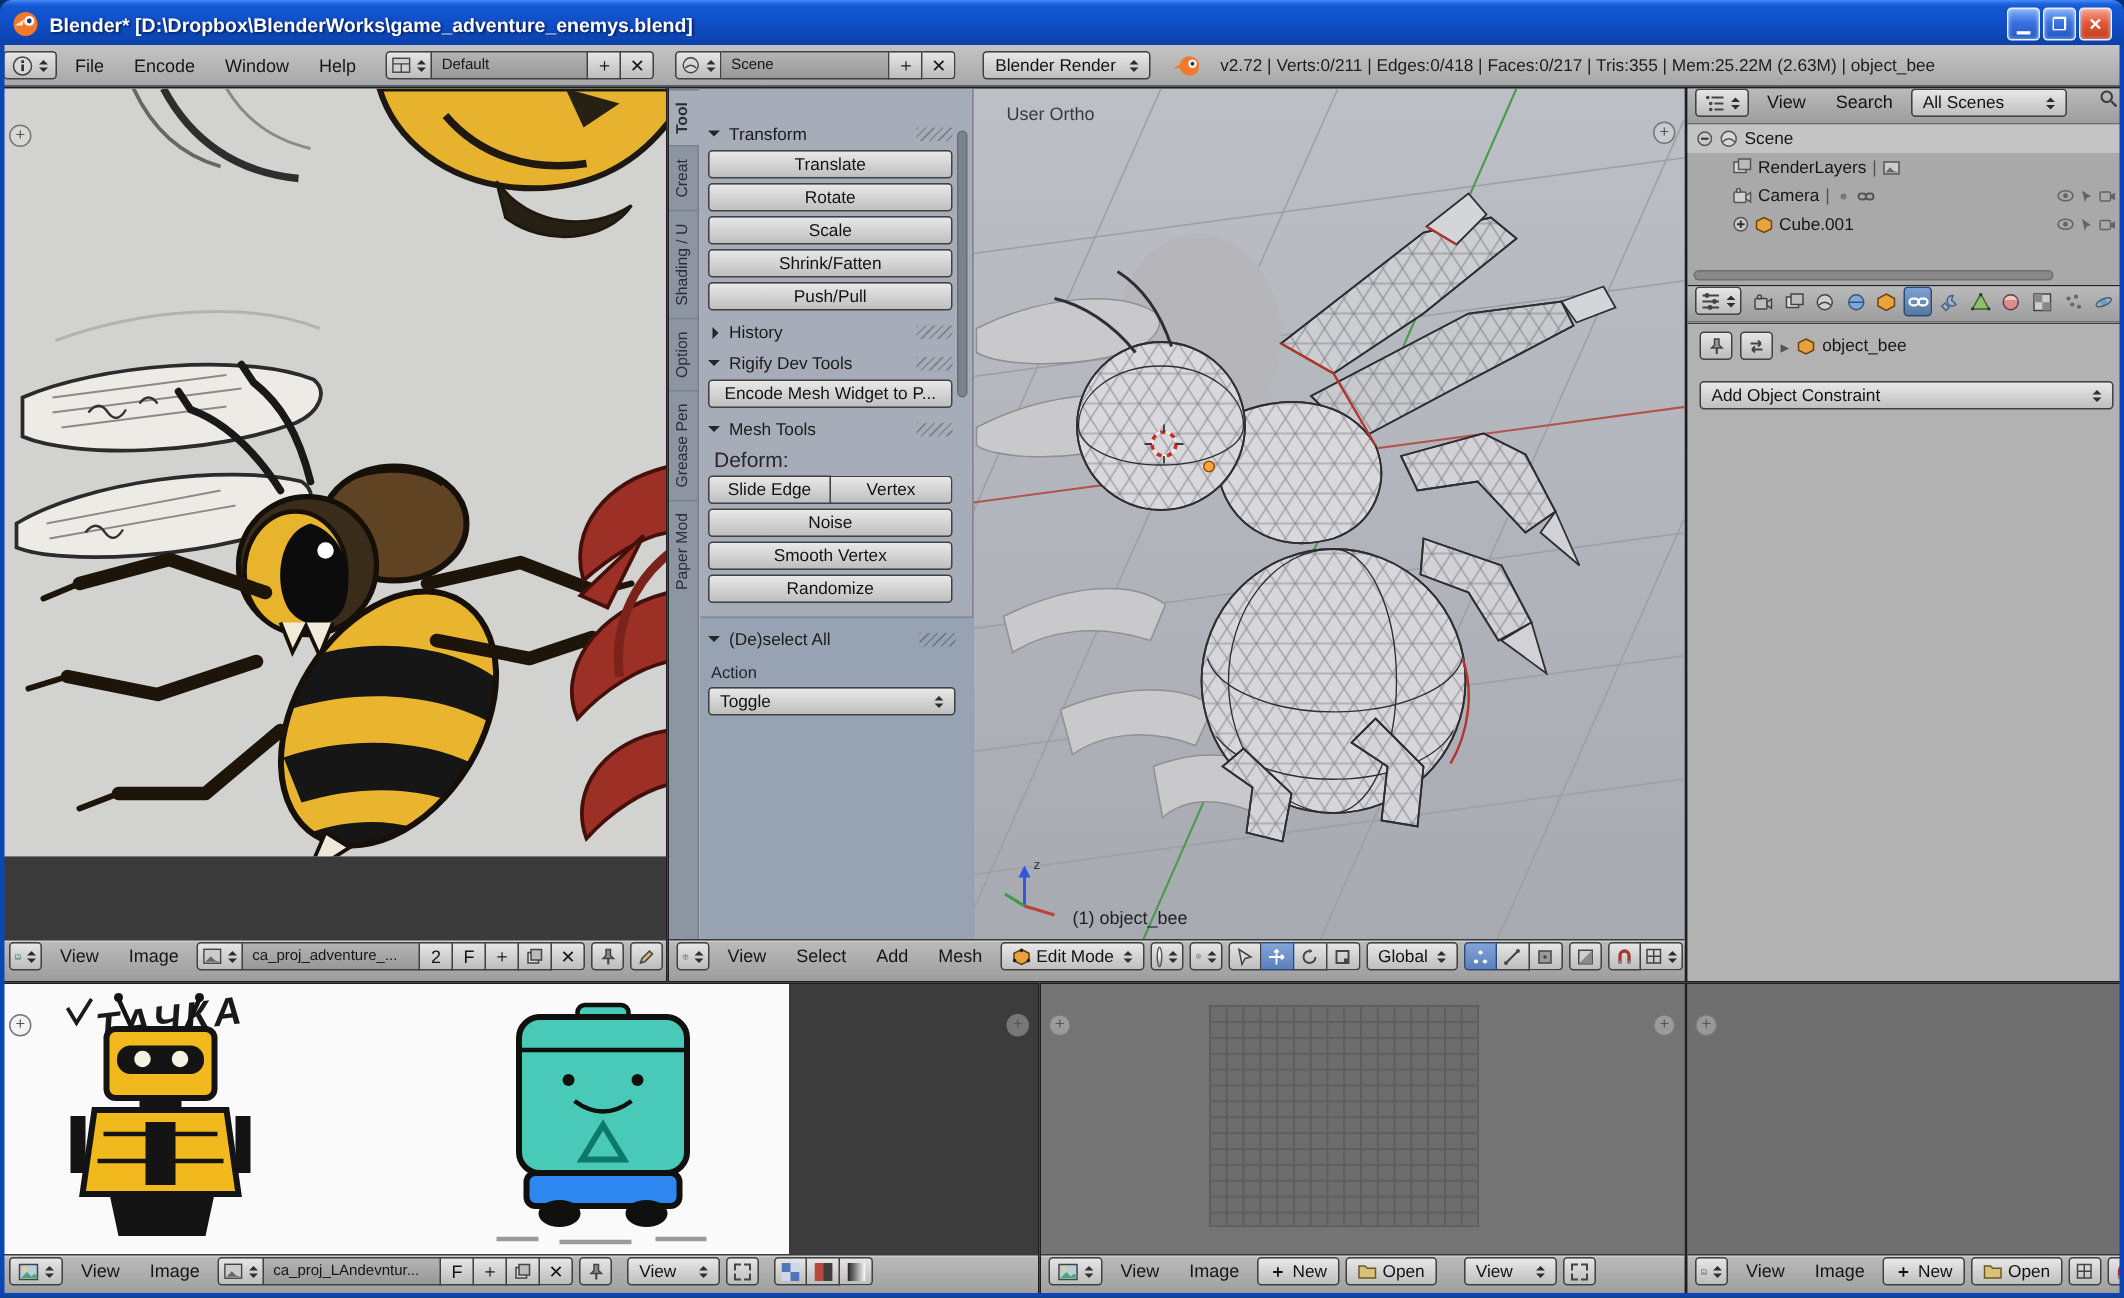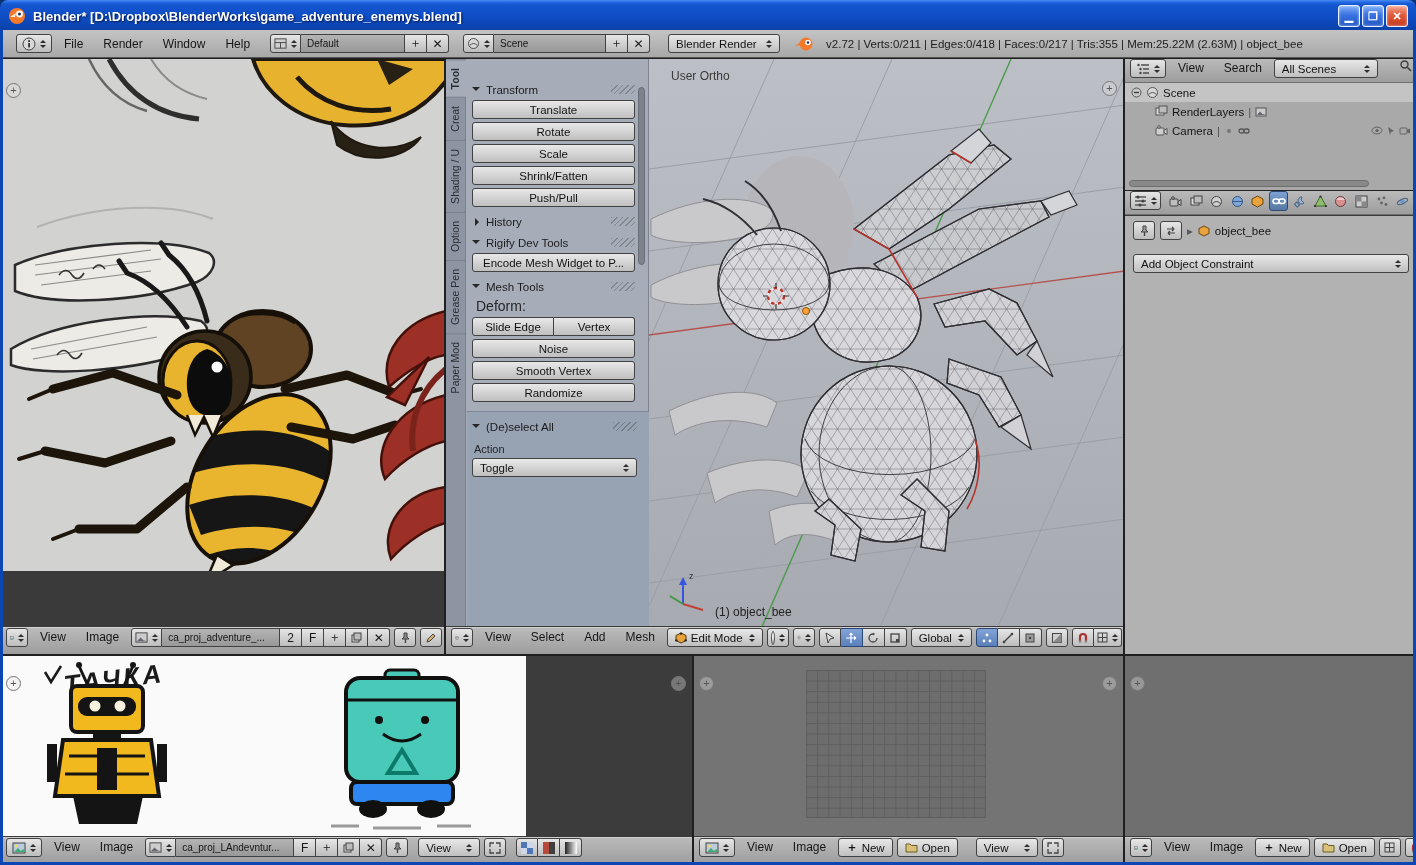--- a/index.html
+++ b/index.html
@@ -44,21 +44,21 @@
   .ht{border-bottom:1px solid #6f6f6f;box-shadow:0 1px 0 #3b3b3b}
   .tri-d{width:0;height:0;border:4.5px solid transparent;border-top-color:#262626;margin:3px 3px 0 0;display:inline-block}
   .tri-r{width:0;height:0;border:4.5px solid transparent;border-left-color:#262626;margin:0 0 0 3px;display:inline-block}
   .grip{margin-left:auto;width:24px;height:9px;background:repeating-linear-gradient(135deg,rgba(0,0,0,.22) 0 1px,transparent 1px 4px)}
   .rplus{position:absolute;width:15px;height:15px;border-radius:50%;border:1px solid #777;background:rgba(230,230,230,.35);
     color:#555;font-size:11px;line-height:13px;text-align:center;z-index:5;cursor:pointer}
 
   
   .editor{position:absolute;border:1px solid #1f1f1f;background:#9a9a9a;overflow:hidden}
   #infobar{left:0;top:30px;width:1416px;height:28px;background:linear-gradient(#c4c4c4,#a8a8a8);
-    border-bottom:1px solid #555;display:flex;align-items:center;gap:4px;padding:0 16px;position:absolute;z-index:2}
+    border-bottom:1px solid #555;display:flex;align-items:center;gap:4px;padding:0 2px;position:absolute;z-index:2}
   #uv-top{left:0;top:58px;width:445px;height:597px}
   #v3d{left:445px;top:58px;width:679px;height:597px}
   #rightcol{left:1124px;top:58px;width:292px;height:597px}
   #uv-bl{left:0;top:655px;width:693px;height:210px}
   #uv-br{left:693px;top:655px;width:431px;height:210px}
   #uv-br2{left:1124px;top:655px;width:292px;height:210px}
 
   
   #uv-top .canvas{position:absolute;left:0;top:0;width:445px;height:512px;background:#d2d2d0;cursor:crosshair}
   #uv-top .void{position:absolute;left:0;top:512px;width:445px;height:58px;background:#3a3a3a}
@@ -137,21 +137,21 @@
         <circle cx="7" cy="7" r="6" fill="#d8d8d8" stroke="#444"></circle>
         <rect x="6.2" y="6" width="1.8" height="4.4" fill="#333"></rect>
         <rect x="6.2" y="3.2" width="1.8" height="1.8" fill="#333"></rect>
       </svg>
     <span class="ddrow">
         <i class="up"></i>
         <i class="dn"></i>
       </span>
   </span>
   <span class="menu">File</span>
-  <span class="menu">Render</span>
+  <span class="menu">Encode</span>
   <span class="menu">Window</span>
   <span class="menu">Help</span>
   <span class="grp" style="margin-left:8px">
     <span class="ibtn">
       <svg class="icon14" width="13" height="13" viewBox="0 0 14 14">
           <rect x="1" y="2" width="12" height="10" fill="#cfcfcf" stroke="#444"></rect>
           <line x1="1" y1="6" x2="13" y2="6" stroke="#444"></line>
           <line x1="7" y1="6" x2="7" y2="12" stroke="#444"></line>
         </svg>
       <span class="ddrow">
@@ -677,20 +677,44 @@
           </svg>
         <svg width="10" height="10" viewBox="0 0 10 10">
             <path d="M2 1 L8 5 L5 6 L4 9 Z" fill="#4c4c4c"></path>
           </svg>
         <svg width="12" height="9" viewBox="0 0 12 9">
             <rect x="1" y="2" width="7" height="6" rx="1" fill="none" stroke="#4c4c4c"></rect>
             <path d="M8 4 L11 2.5 V7.5 L8 6 Z" fill="#4c4c4c"></path>
           </svg>
       </span>
     </div>
+    <div class="ol-row ol-ind">
+      <svg width="11" height="11" viewBox="0 0 11 11">
+          <circle cx="5.5" cy="5.5" r="4.5" fill="#c9c9c9" stroke="#555"></circle>
+          <line x1="3" y1="5.5" x2="8" y2="5.5" stroke="#333" stroke-width="1.3"></line>
+          <line x1="5.5" y1="3" x2="5.5" y2="8" stroke="#333" stroke-width="1.3"></line>
+        </svg>
+      <svg width="12" height="12" viewBox="0 0 12 12">
+          <path d="M6 1 L11 3.5 V8.5 L6 11 L1 8.5 V3.5 Z" fill="#e8a33c" stroke="#6b4410"></path>
+        </svg>
+      <span>Cube.001</span>
+      <span class="ol-right">
+        <svg width="12" height="9" viewBox="0 0 12 9">
+            <ellipse cx="6" cy="4.5" rx="5" ry="3.4" fill="none" stroke="#4c4c4c"></ellipse>
+            <circle cx="6" cy="4.5" r="1.6" fill="#4c4c4c"></circle>
+          </svg>
+        <svg width="10" height="10" viewBox="0 0 10 10">
+            <path d="M2 1 L8 5 L5 6 L4 9 Z" fill="#4c4c4c"></path>
+          </svg>
+        <svg width="12" height="9" viewBox="0 0 12 9">
+            <rect x="1" y="2" width="7" height="6" rx="1" fill="none" stroke="#4c4c4c"></rect>
+            <path d="M8 4 L11 2.5 V7.5 L8 6 Z" fill="#4c4c4c"></path>
+          </svg>
+      </span>
+    </div>
     <span class="ol-scroll"></span>
   </div>
 
   <div id="props">
     <div class="ehdr ht">
       <span class="ibtn" style="width:34px;margin-right:3px">
         <svg class="icon14" width="13" height="13" viewBox="0 0 13 13">
             <line x1="1" y1="3" x2="12" y2="3" stroke="#444" stroke-width="1.3"></line>
             <circle cx="4" cy="3" r="1.6" fill="#444"></circle>
             <line x1="1" y1="7" x2="12" y2="7" stroke="#444" stroke-width="1.3"></line>

